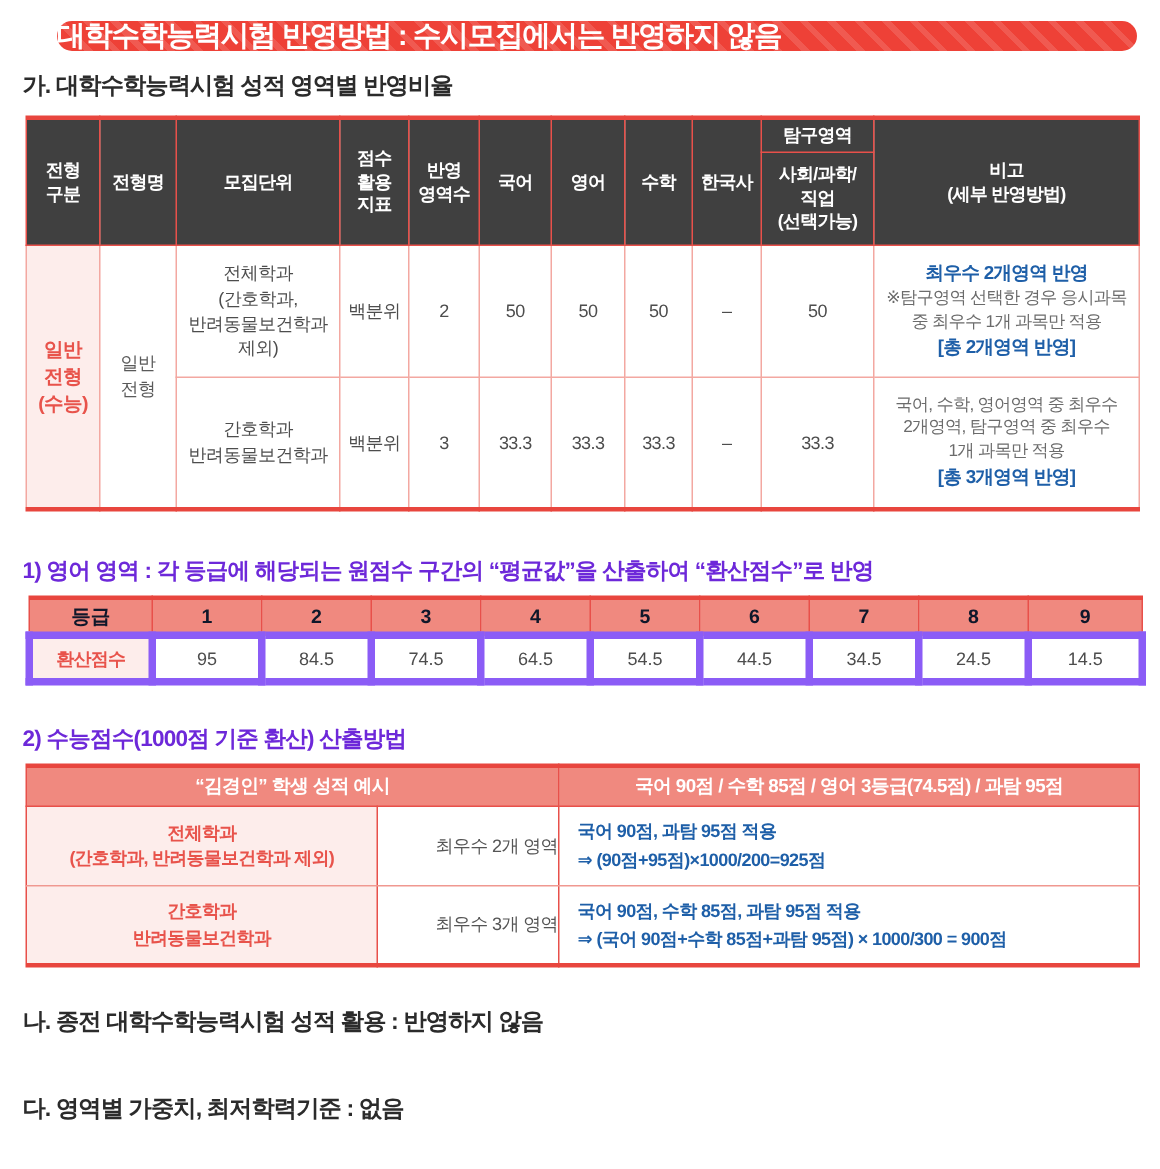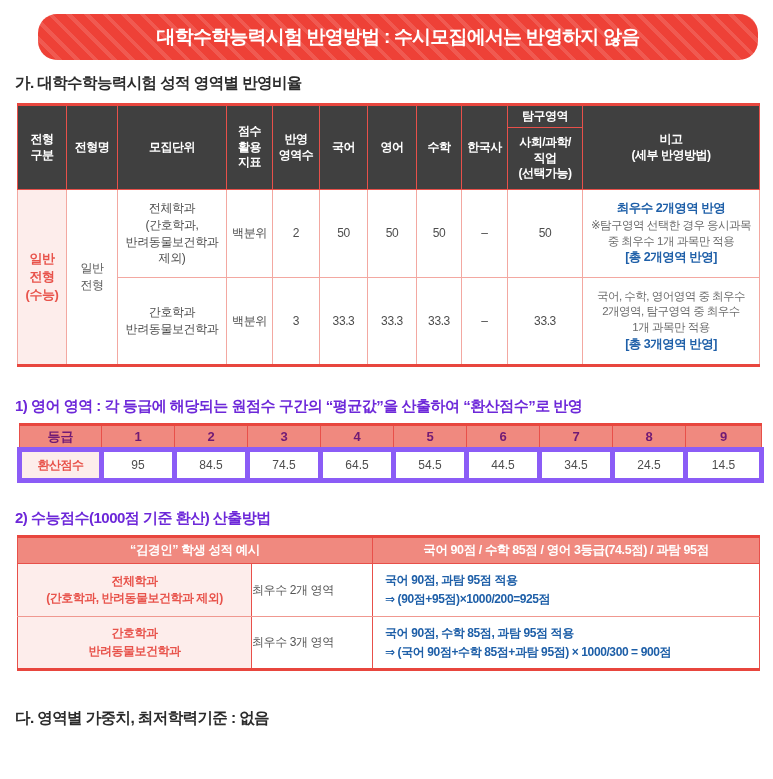--- a/index.html
+++ b/index.html
@@ -1,24 +1,24 @@
 <!DOCTYPE html>
 <html><head>
 <meta charset="utf-8">
 <style>
   * { margin:0; padding:0; box-sizing:border-box; }
   html,body { width:773px; height:779px; background:#ffffff; overflow:hidden;
     font-family:"Liberation Sans","DejaVu Sans",sans-serif; }
   .page { width:773px; height:779px; padding:14px 16px 0 15px; }
 
   
-  .banner { width:720px; height:46px; margin-left:23px; border-radius:19px;
+  .banner { width:720px; height:20px; margin-left:23px; border-radius:19px;
     background:#ee4137;
     background-image:repeating-linear-gradient(45deg, rgba(255,255,255,0.13) 0 4px, transparent 4px 13px);
-    display:flex; align-items:center; justify-content:center; }
+    display:flex; align-items:center; justify-content:flex-start; }
   .banner span { color:#fff; font-size:19px; font-weight:bold; letter-spacing:-0.8px; }
 
   .hd { font-size:15.5px; font-weight:bold; color:#2b2b2b; letter-spacing:-0.6px; }
   .hd-a { margin-top:13px; }
   .hd-b { margin-top:26px; }
   .hd-c { margin-top:37px; }
   .blue-title { font-size:15px; font-weight:bold; color:#6d28d9; letter-spacing:-0.5px; }
   .sec1-title { margin-top:30px; }
   .sec2-title { margin-top:26px; }
 
@@ -36,35 +36,35 @@
   .t1 tr.r-data { height:88px; }
   .t1 td.cell-gubun { background:#fdedeb; color:#e8534b; font-weight:bold; font-size:13px; }
   .t1 td.cell-name { color:#5a5a5a; }
   .note-cell { padding:4px 6px; }
   .note-main { display:block; color:#1e5fa8; font-weight:bold; font-size:12.5px; letter-spacing:-0.5px; }
   .note-sub  { display:block; color:#6b6b6b; font-size:11.5px; letter-spacing:-0.5px; line-height:1.35; }
   .note-total{ display:block; color:#1e5fa8; font-weight:bold; font-size:12.5px; letter-spacing:-0.5px; }
 
   
   .t2 { margin-top:7px; border-top:3px solid #e8463e; border-bottom:3px solid #e8463e; }
-  .t2 th { background:#f0897f; color:#701a75; font-weight:bold; font-size:13px;
+  .t2 th { background:#f0897f; color:#0f172a; font-weight:bold; font-size:13px;
     border:1px solid #e8504a; height:25px; }
   .t2 td { background:#fff; color:#4d4d4d; font-size:12px; text-align:center;
     border:5px solid #8b5cf6; height:31px; }
   .t2 td.lbl { background:#fdedeb; color:#e8534b; font-weight:bold; letter-spacing:-0.5px; }
 
   
   .t3 { margin-top:7px; border-top:3px solid #e8463e; border-bottom:3px solid #e8463e; }
   .t3 th { background:#f0897f; color:#fff; font-weight:bold; font-size:12.5px;
     border:1px solid #e8504a; height:27px; letter-spacing:-0.4px; }
   .t3 td { border:1px solid #f09890; border-left:1px solid #e8504a; border-right:1px solid #e8504a;
     font-size:12px; height:53px; }
   .t3 td.unit { background:#fdedeb; color:#e8534b; font-weight:bold; text-align:center;
     line-height:1.45; letter-spacing:-0.5px; }
-  .t3 td.areas { background:#fff; color:#555; text-align:left; letter-spacing:-0.4px; }
+  .t3 td.areas { background:#fff; color:#555; text-align:right; letter-spacing:-0.4px; }
   .t3 td.calc { background:#fff; color:#1e5fa8; font-weight:bold; padding-left:12px;
     line-height:1.55; letter-spacing:-0.4px; }
   .t3 td.calc span { display:block; }
 
   .footnote { margin-top:13px; font-size:12px; color:#333; letter-spacing:-0.5px; }
 </style>
 </head>
 <body>
 
 <div class="page">
@@ -228,16 +228,17 @@
       <td class="areas">최우수 3개 영역</td>
       <td class="calc">
         <span>국어 90점, 수학 85점, 과탐 95점 적용</span>
         <span>⇒ (국어 90점+수학 85점+과탐 95점) × 1000/300 = 900점</span>
       </td>
     </tr>
   </tbody>
     </table>
 
 
+  <div class="hd hd-b">나. 종전 대학수학능력시험 성적 활용 : 반영하지 않음</div>
 
   <div class="hd hd-c">다. 영역별 가중치, 최저학력기준 : 없음</div>
 
 </div>
 
 </body></html>

